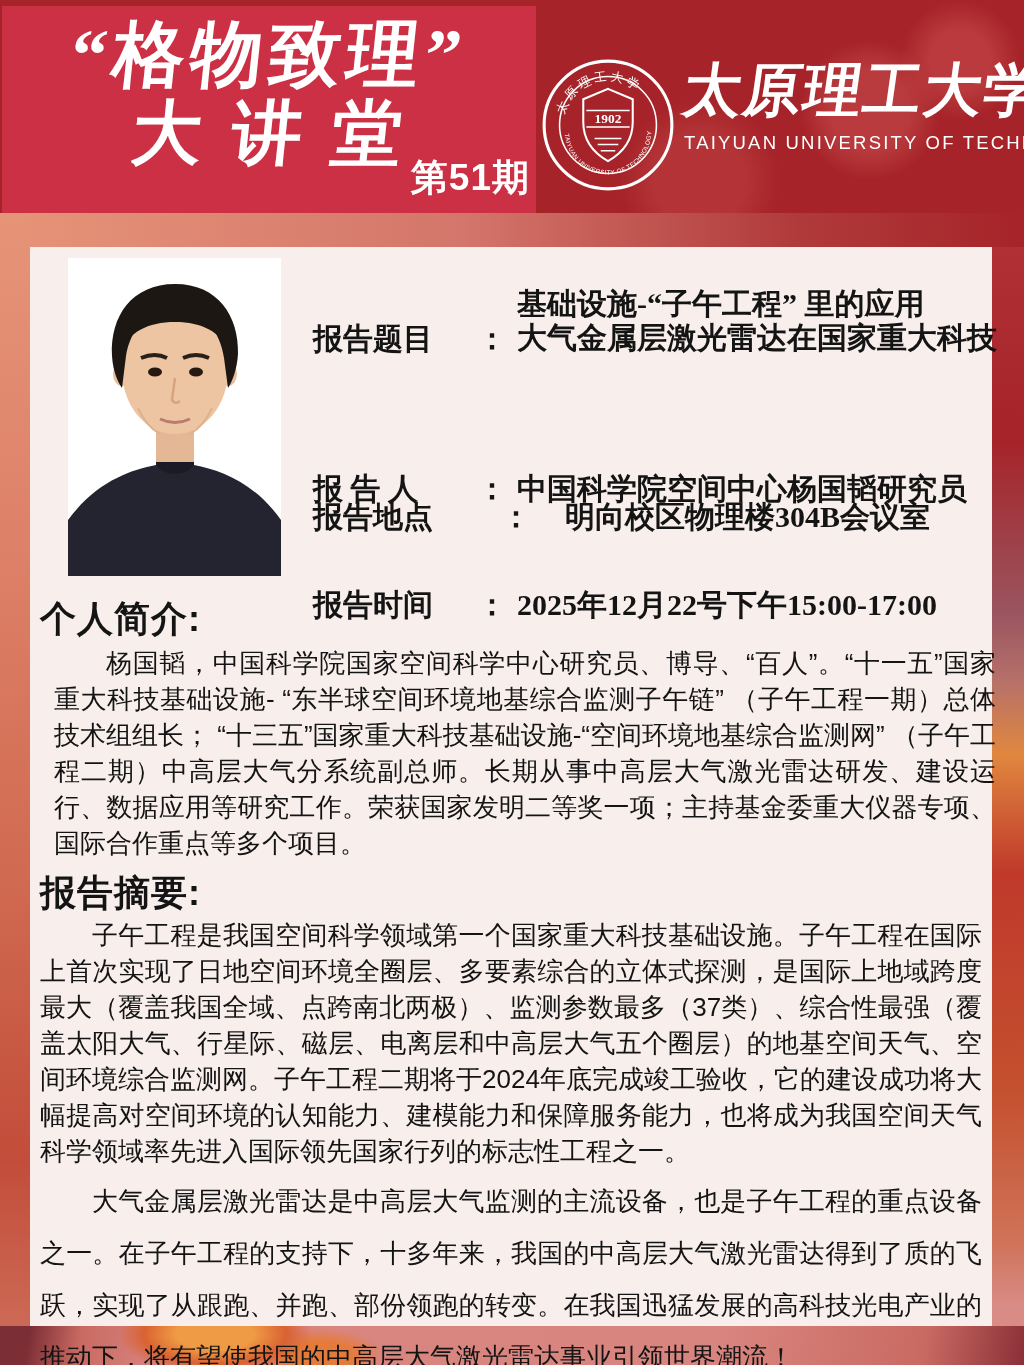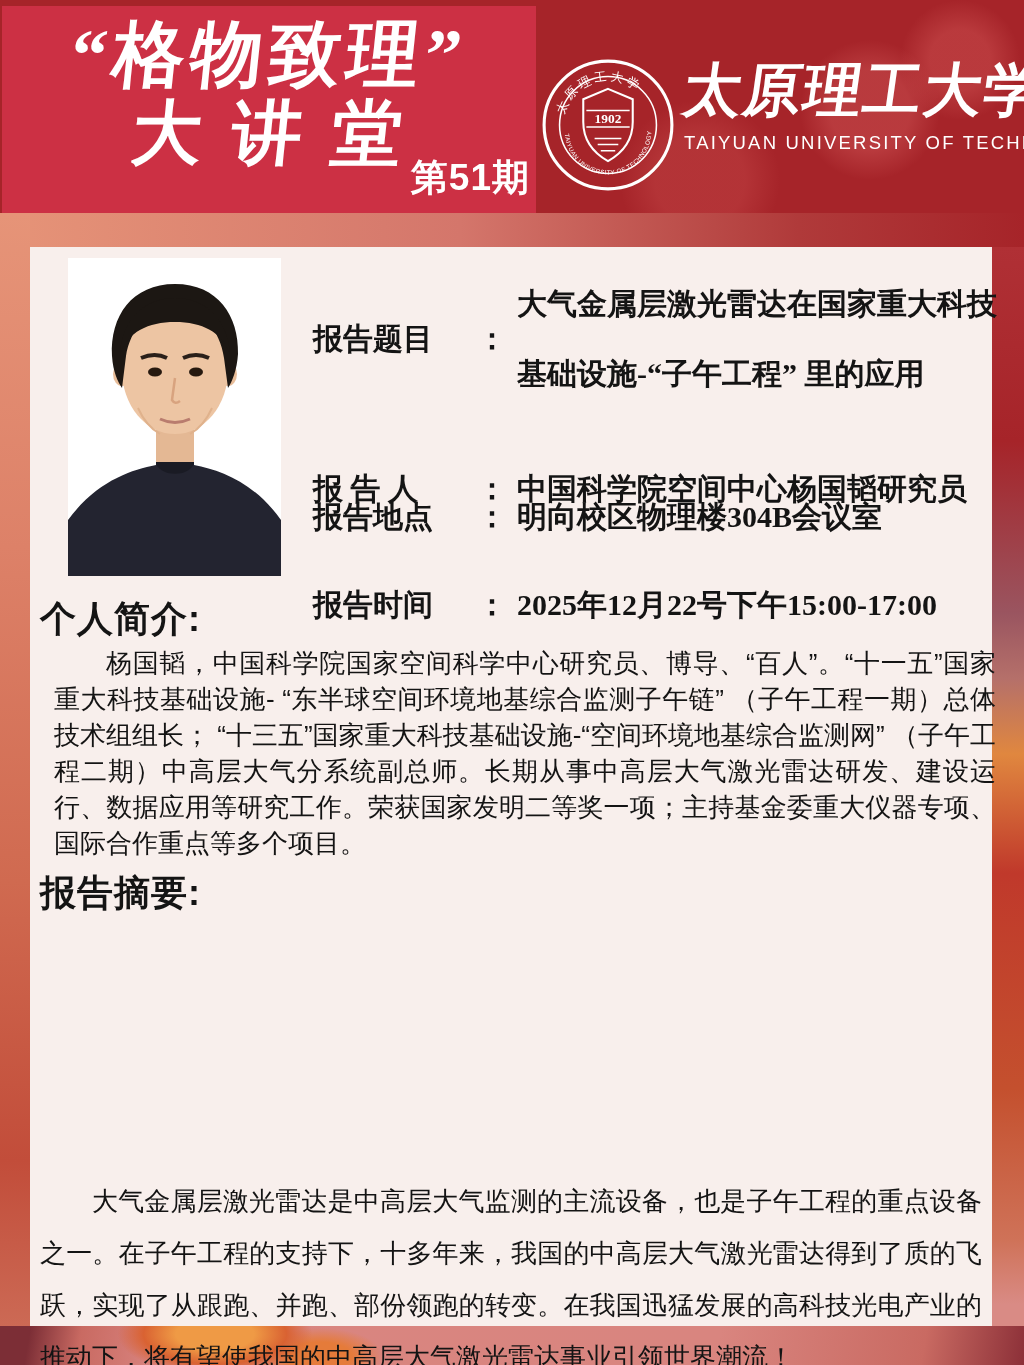--- a/index.html
+++ b/index.html
@@ -46,21 +46,21 @@
     color:#141414;}
   .photo{position:absolute;left:38px;top:11px;width:213px;height:318px;background:#fff;}
   .photo svg{display:block;width:100%;height:100%;}
 
   .info-row{position:absolute;left:283px;display:flex;align-items:center;
     font-family:"Liberation Serif",serif;font-weight:700;font-size:30px;}
   .info-label{width:136px;white-space:nowrap;}
   .info-colon{margin:0 10px 0 28px;}
   .row-title{top:40px;}
   .row-speaker{top:178px;margin-top:44px;}
-  .row-venue{top:250px;}
+  .row-venue{top:250px;gap:24px;}
   .row-time{top:320px;margin-top:18px;}
   .title-lines{display:flex;flex-direction:column;}
   .title-lines .tl{line-height:34px;white-space:nowrap;}
   .title-lines .tl1{margin-bottom:36px;}
   .info-value{white-space:nowrap;}
 
   .sec-heading{position:absolute;left:10px;font-size:36px;font-weight:700;letter-spacing:1px;}
   .bio-heading{top:348px;}
   .bio-text{position:absolute;left:10px;top:398px;width:942px;font-size:26px;line-height:36px;
     text-align:justify;text-indent:2em;margin-left:14px;}
@@ -133,22 +133,22 @@
         <path d="M107,120 L104,142 Q107,147 112,143" stroke="#d8a37f" stroke-width="2.5" fill="none"></path>
         <path d="M92,161 Q107,168 122,161" stroke="#b97c6e" stroke-width="3" fill="none"></path>
         <path d="M70,150 Q78,168 92,176 M144,150 Q136,168 122,176" stroke="#e0b28c" stroke-width="2" fill="none"></path>
       </svg>
     </div>
 
     <div class="info-row row-title">
       <span class="info-label">报告题目</span>
       <span class="info-colon">：</span>
       <span class="title-lines">
+        <span class="tl">基础设施-“子午工程” 里的应用</span>
         <span class="tl tl1">大气金属层激光雷达在国家重大科技</span>
-        <span class="tl">基础设施-“子午工程” 里的应用</span>
       </span>
     </div>
 
     <div class="info-row row-speaker">
       <span class="info-label">报 告 人</span>
       <span class="info-colon">：</span>
       <span class="info-value">中国科学院空间中心杨国韬研究员</span>
     </div>
 
     <div class="info-row row-venue">
@@ -160,17 +160,18 @@
     <div class="info-row row-time">
       <span class="info-label">报告时间</span>
       <span class="info-colon">：</span>
       <span class="info-value">2025年12月22号下午15:00-17:00</span>
     </div>
 
     <div class="sec-heading bio-heading">个人简介:</div>
     <div class="bio-text">杨国韬，中国科学院国家空间科学中心研究员、博导、“百人”。“十一五”国家重大科技基础设施- “东半球空间环境地基综合监测子午链” （子午工程一期）总体技术组组长； “十三五”国家重大科技基础设施-“空间环境地基综合监测网” （子午工程二期）中高层大气分系统副总师。长期从事中高层大气激光雷达研发、建设运行、数据应用等研究工作。荣获国家发明二等奖一项；主持基金委重大仪器专项、国际合作重点等多个项目。</div>
 
     <div class="sec-heading abs-heading">报告摘要:</div>
+    <div class="abs-p1">子午工程是我国空间科学领域第一个国家重大科技基础设施。子午工程在国际上首次实现了日地空间环境全圈层、多要素综合的立体式探测，是国际上地域跨度最大（覆盖我国全域、点跨南北两极）、监测参数最多（37类）、综合性最强（覆盖太阳大气、行星际、磁层、电离层和中高层大气五个圈层）的地基空间天气、空间环境综合监测网。子午工程二期将于2024年底完成竣工验收，它的建设成功将大幅提高对空间环境的认知能力、建模能力和保障服务能力，也将成为我国空间天气科学领域率先进入国际领先国家行列的标志性工程之一。</div>
     <div class="abs-p2">大气金属层激光雷达是中高层大气监测的主流设备，也是子午工程的重点设备之一。在子午工程的支持下，十多年来，我国的中高层大气激光雷达得到了质的飞跃，实现了从跟跑、并跑、部份领跑的转变。在我国迅猛发展的高科技光电产业的推动下，将有望使我国的中高层大气激光雷达事业引领世界潮流！</div>
 
   </div>
 
 </div>
 
 </body></html>

